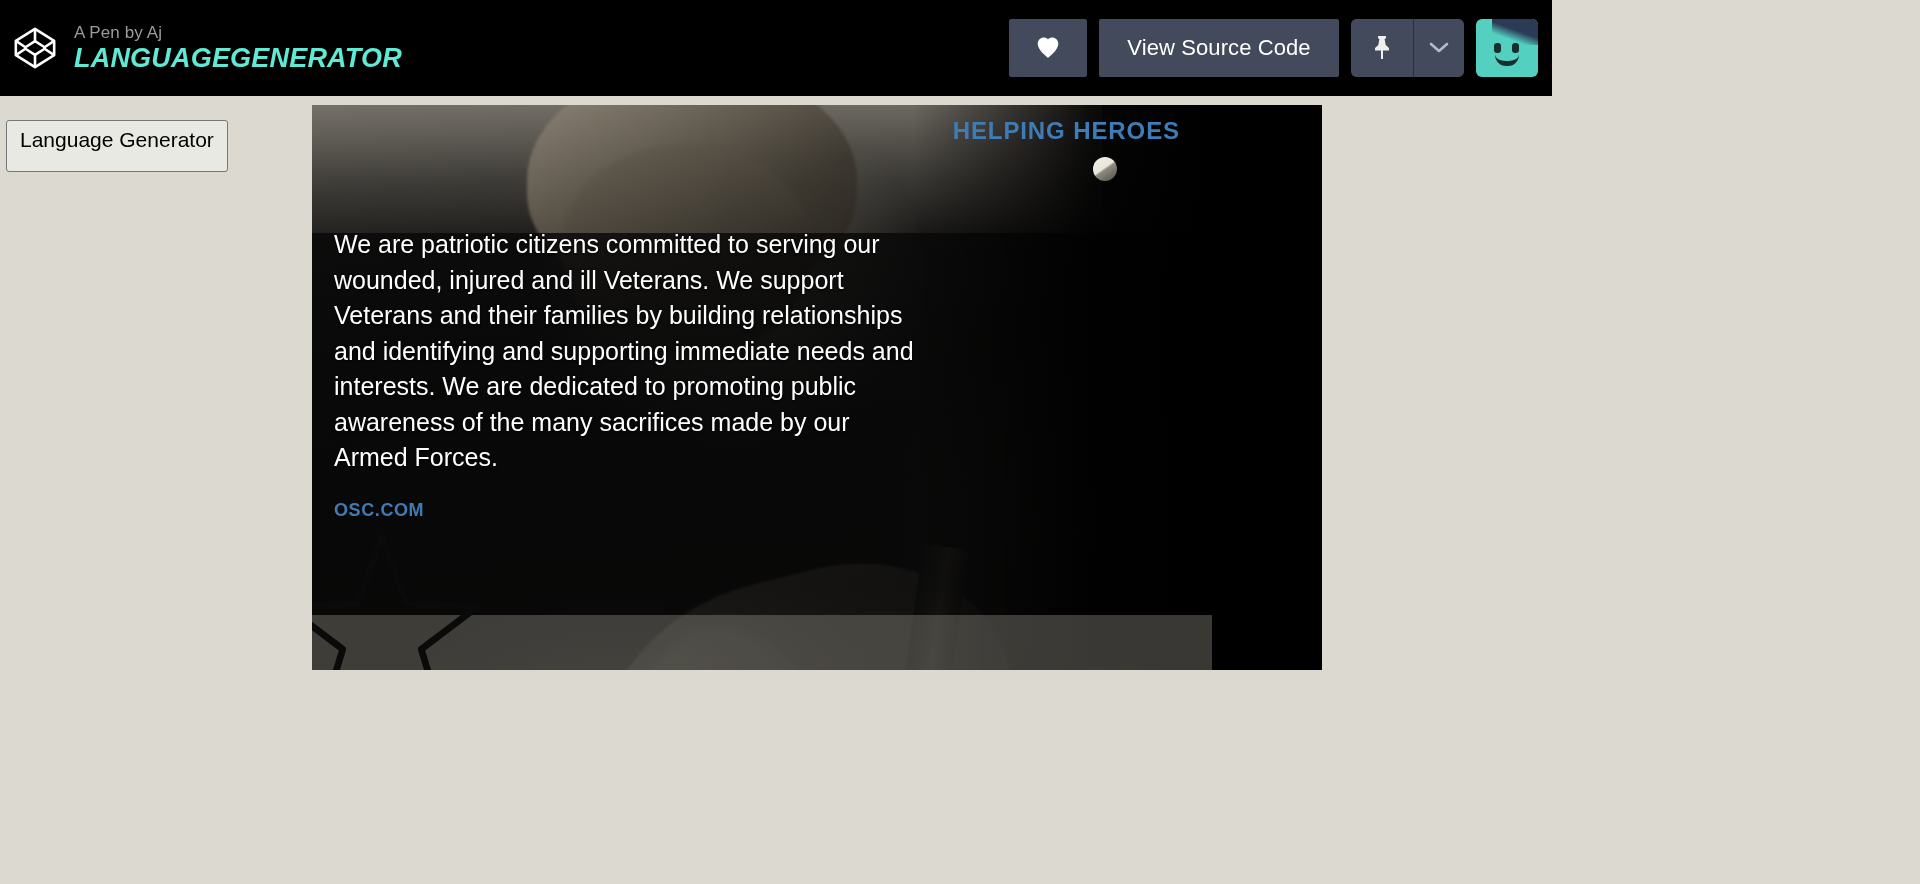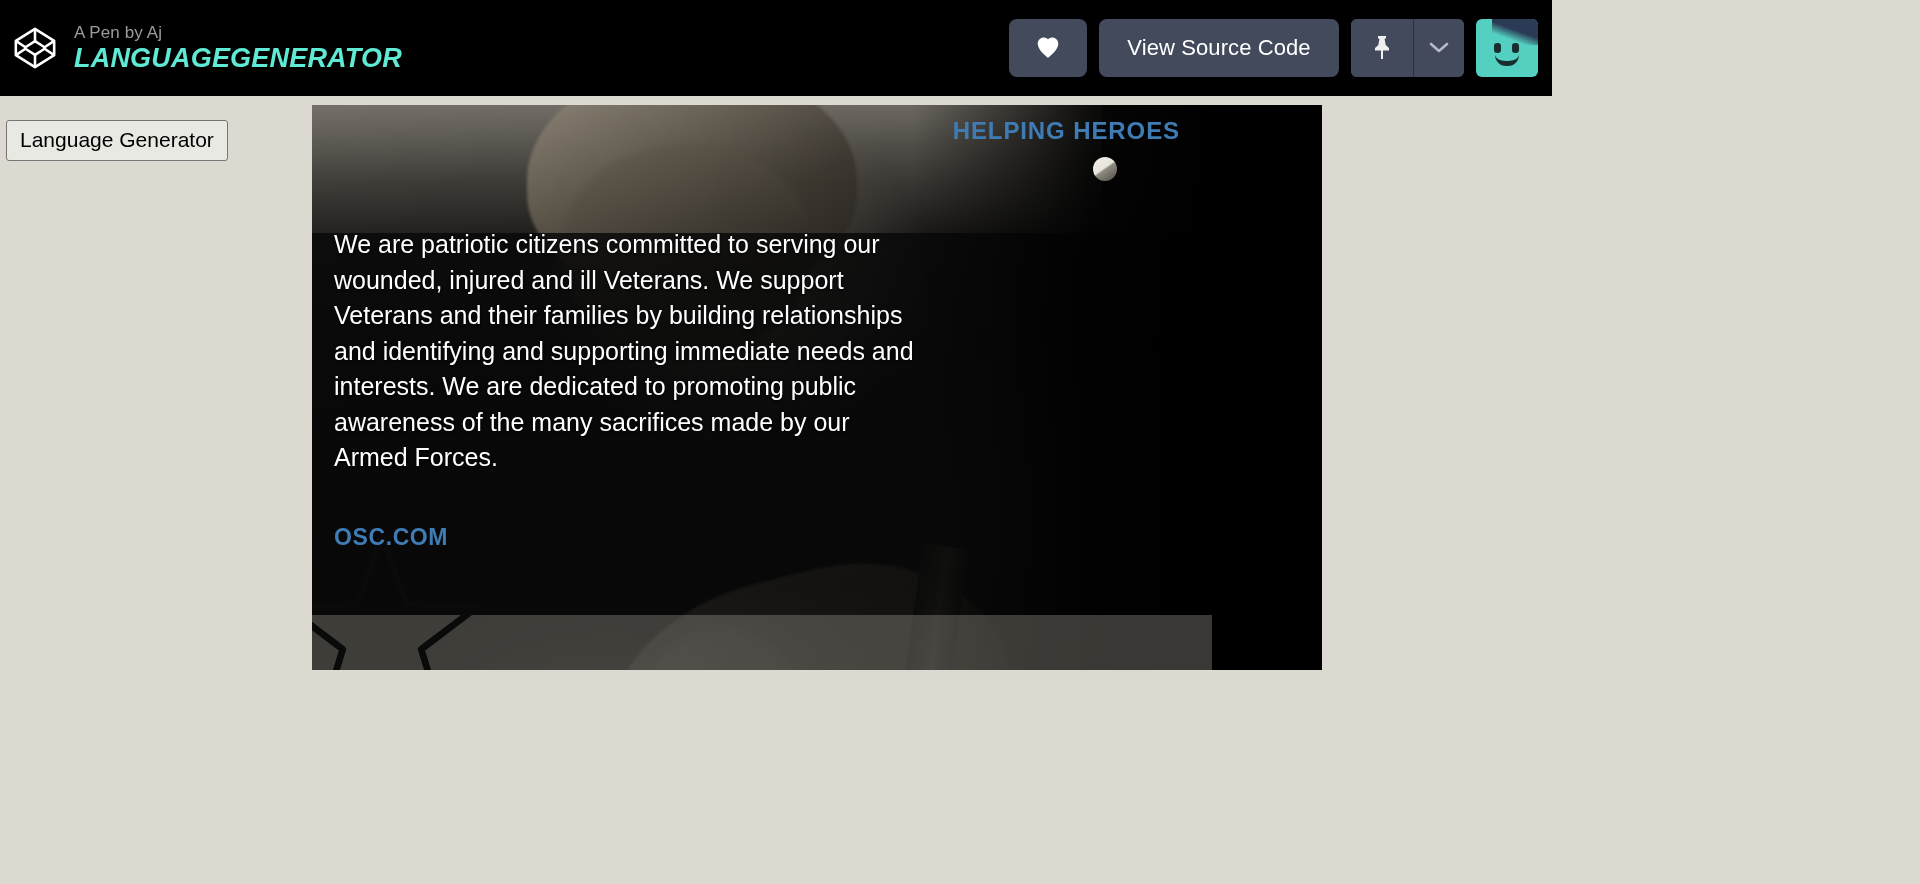--- a/index.html
+++ b/index.html
@@ -27,21 +27,21 @@
   .pen-name{
     font-size:27px; color:#5eead4; font-weight:700;
     letter-spacing:.2px; display:block;font-style:italic;
   }
 
   .pen-actions{
     margin-left:auto; display:flex; align-items:center;
     gap:12px; padding-right:14px;
   }
   .pbtn{
-    background:#434a5c; border:none; border-radius:8px;
+    background:#434a5c; border:none; border-radius:2px;
     color:#ffffff; font-family:"Liberation Sans", sans-serif;
     display:flex; align-items:center; justify-content:center;
     cursor:pointer;
   }
   .pbtn-heart{ width:78px; height:58px; }
   .pbtn-heart svg{ width:26px; height:24px; }
   .pbtn-src{
     width:240px; height:58px; font-size:22px; font-weight:400;
     letter-spacing:.1px;
   }
@@ -78,21 +78,21 @@
   .page{
     position:absolute; top:96px; left:0;
     width:1920px; height:788px; background:#dcdad0;
   }
 
   .lang-btn{
     position:absolute; left:6px; top:24px;
     background:#e9e9e3; color:#000000;
     border:1px solid #767676; border-radius:3px;
     font-family:"Liberation Sans", sans-serif;
-    font-size:21px; padding:7px 13px 9px 13px;
+    font-size:21px; padding:7px 13px 20px 13px;
     cursor:pointer; line-height:1.1;
   }
 
   
   .card{
     position:absolute; left:312px; top:9px;
     width:1010px; height:565px;
     background:#000000; overflow:hidden;
   }
   .card-photo{
@@ -185,22 +185,22 @@
     line-height:1.0; letter-spacing:-.2px;
     text-transform:uppercase; margin-bottom:28px;
     text-shadow:0 1px 4px rgba(0,0,0,.9);
   }
   .bodytext{
     color:#ffffff; font-size:25px; line-height:1.42;
     font-weight:400; width:585px;
     text-shadow:0 1px 3px rgba(0,0,0,.9);
   }
   .sitelink{
-    display:inline-block; margin-top:48px;
-    color:#3f7cb5; font-size:23px; font-weight:700;
+    display:inline-block; margin-top:24px;
+    color:#3f7cb5; font-size:18px; font-weight:700;
     letter-spacing:.6px; text-decoration:none; cursor:pointer;
   }
 </style>
 </head>
 <body>
 
 <div class="pen-bar">
 
   <div class="pen-brand">
     <span class="cp-logo">

